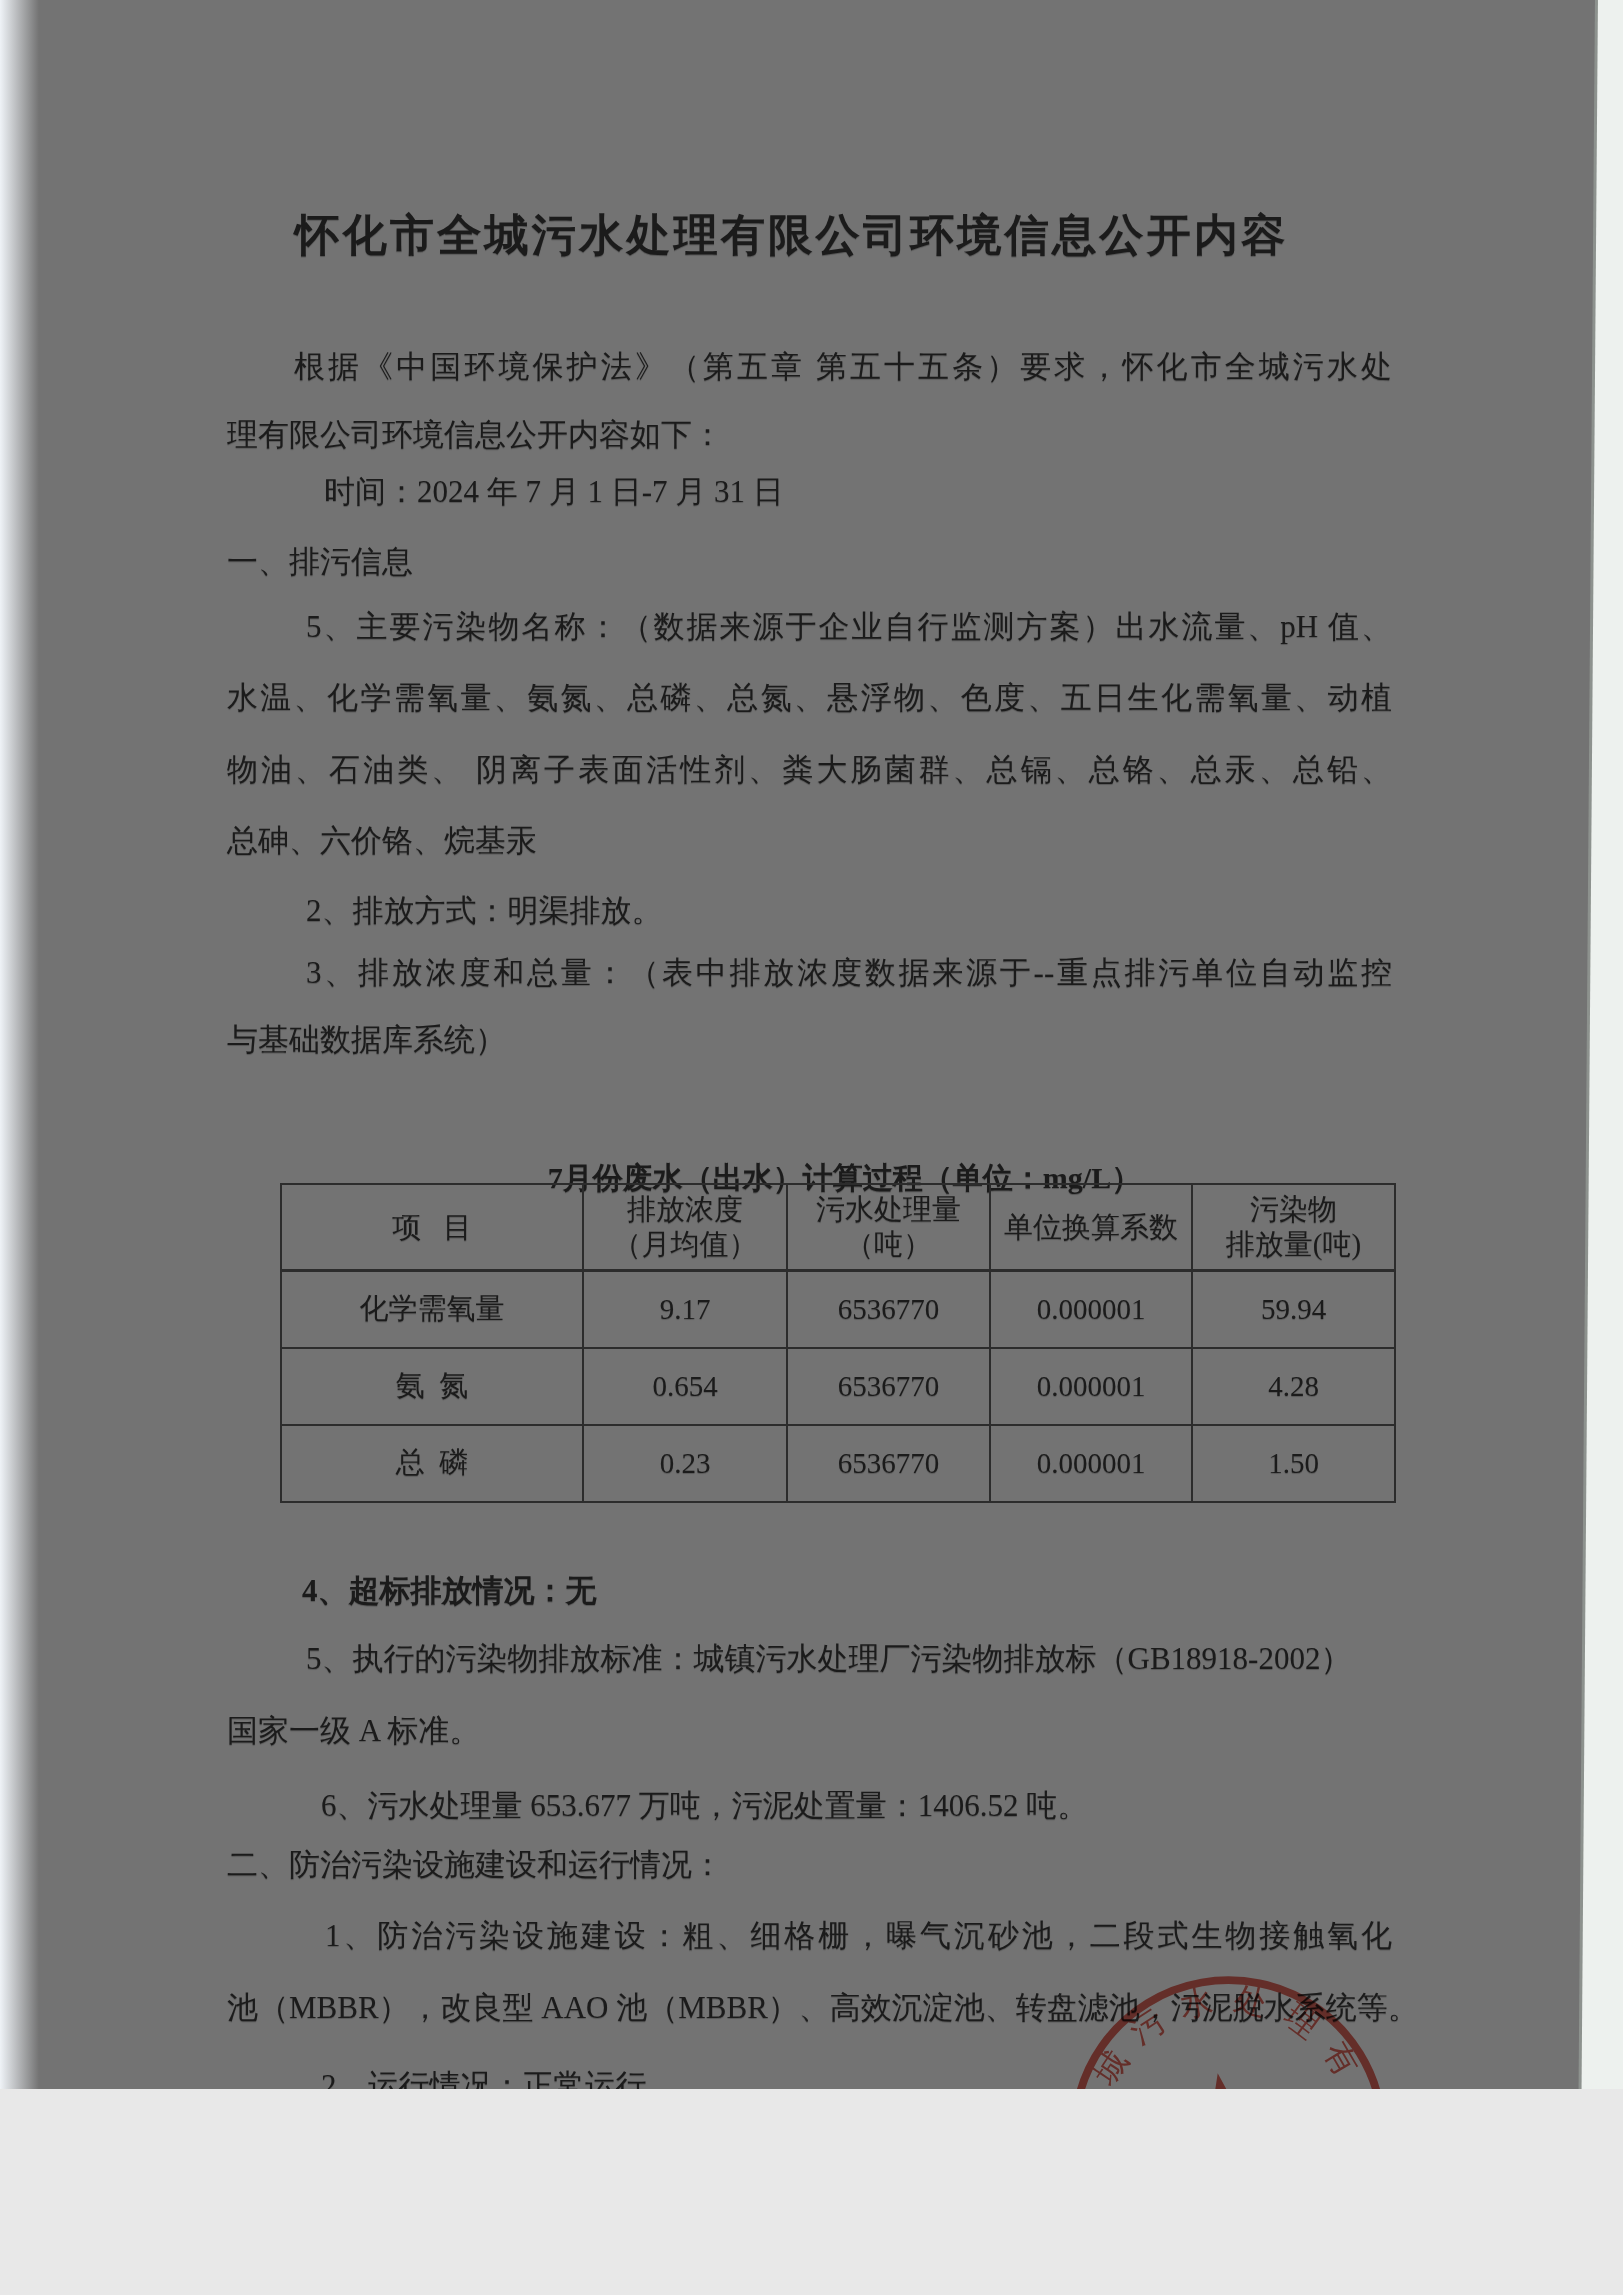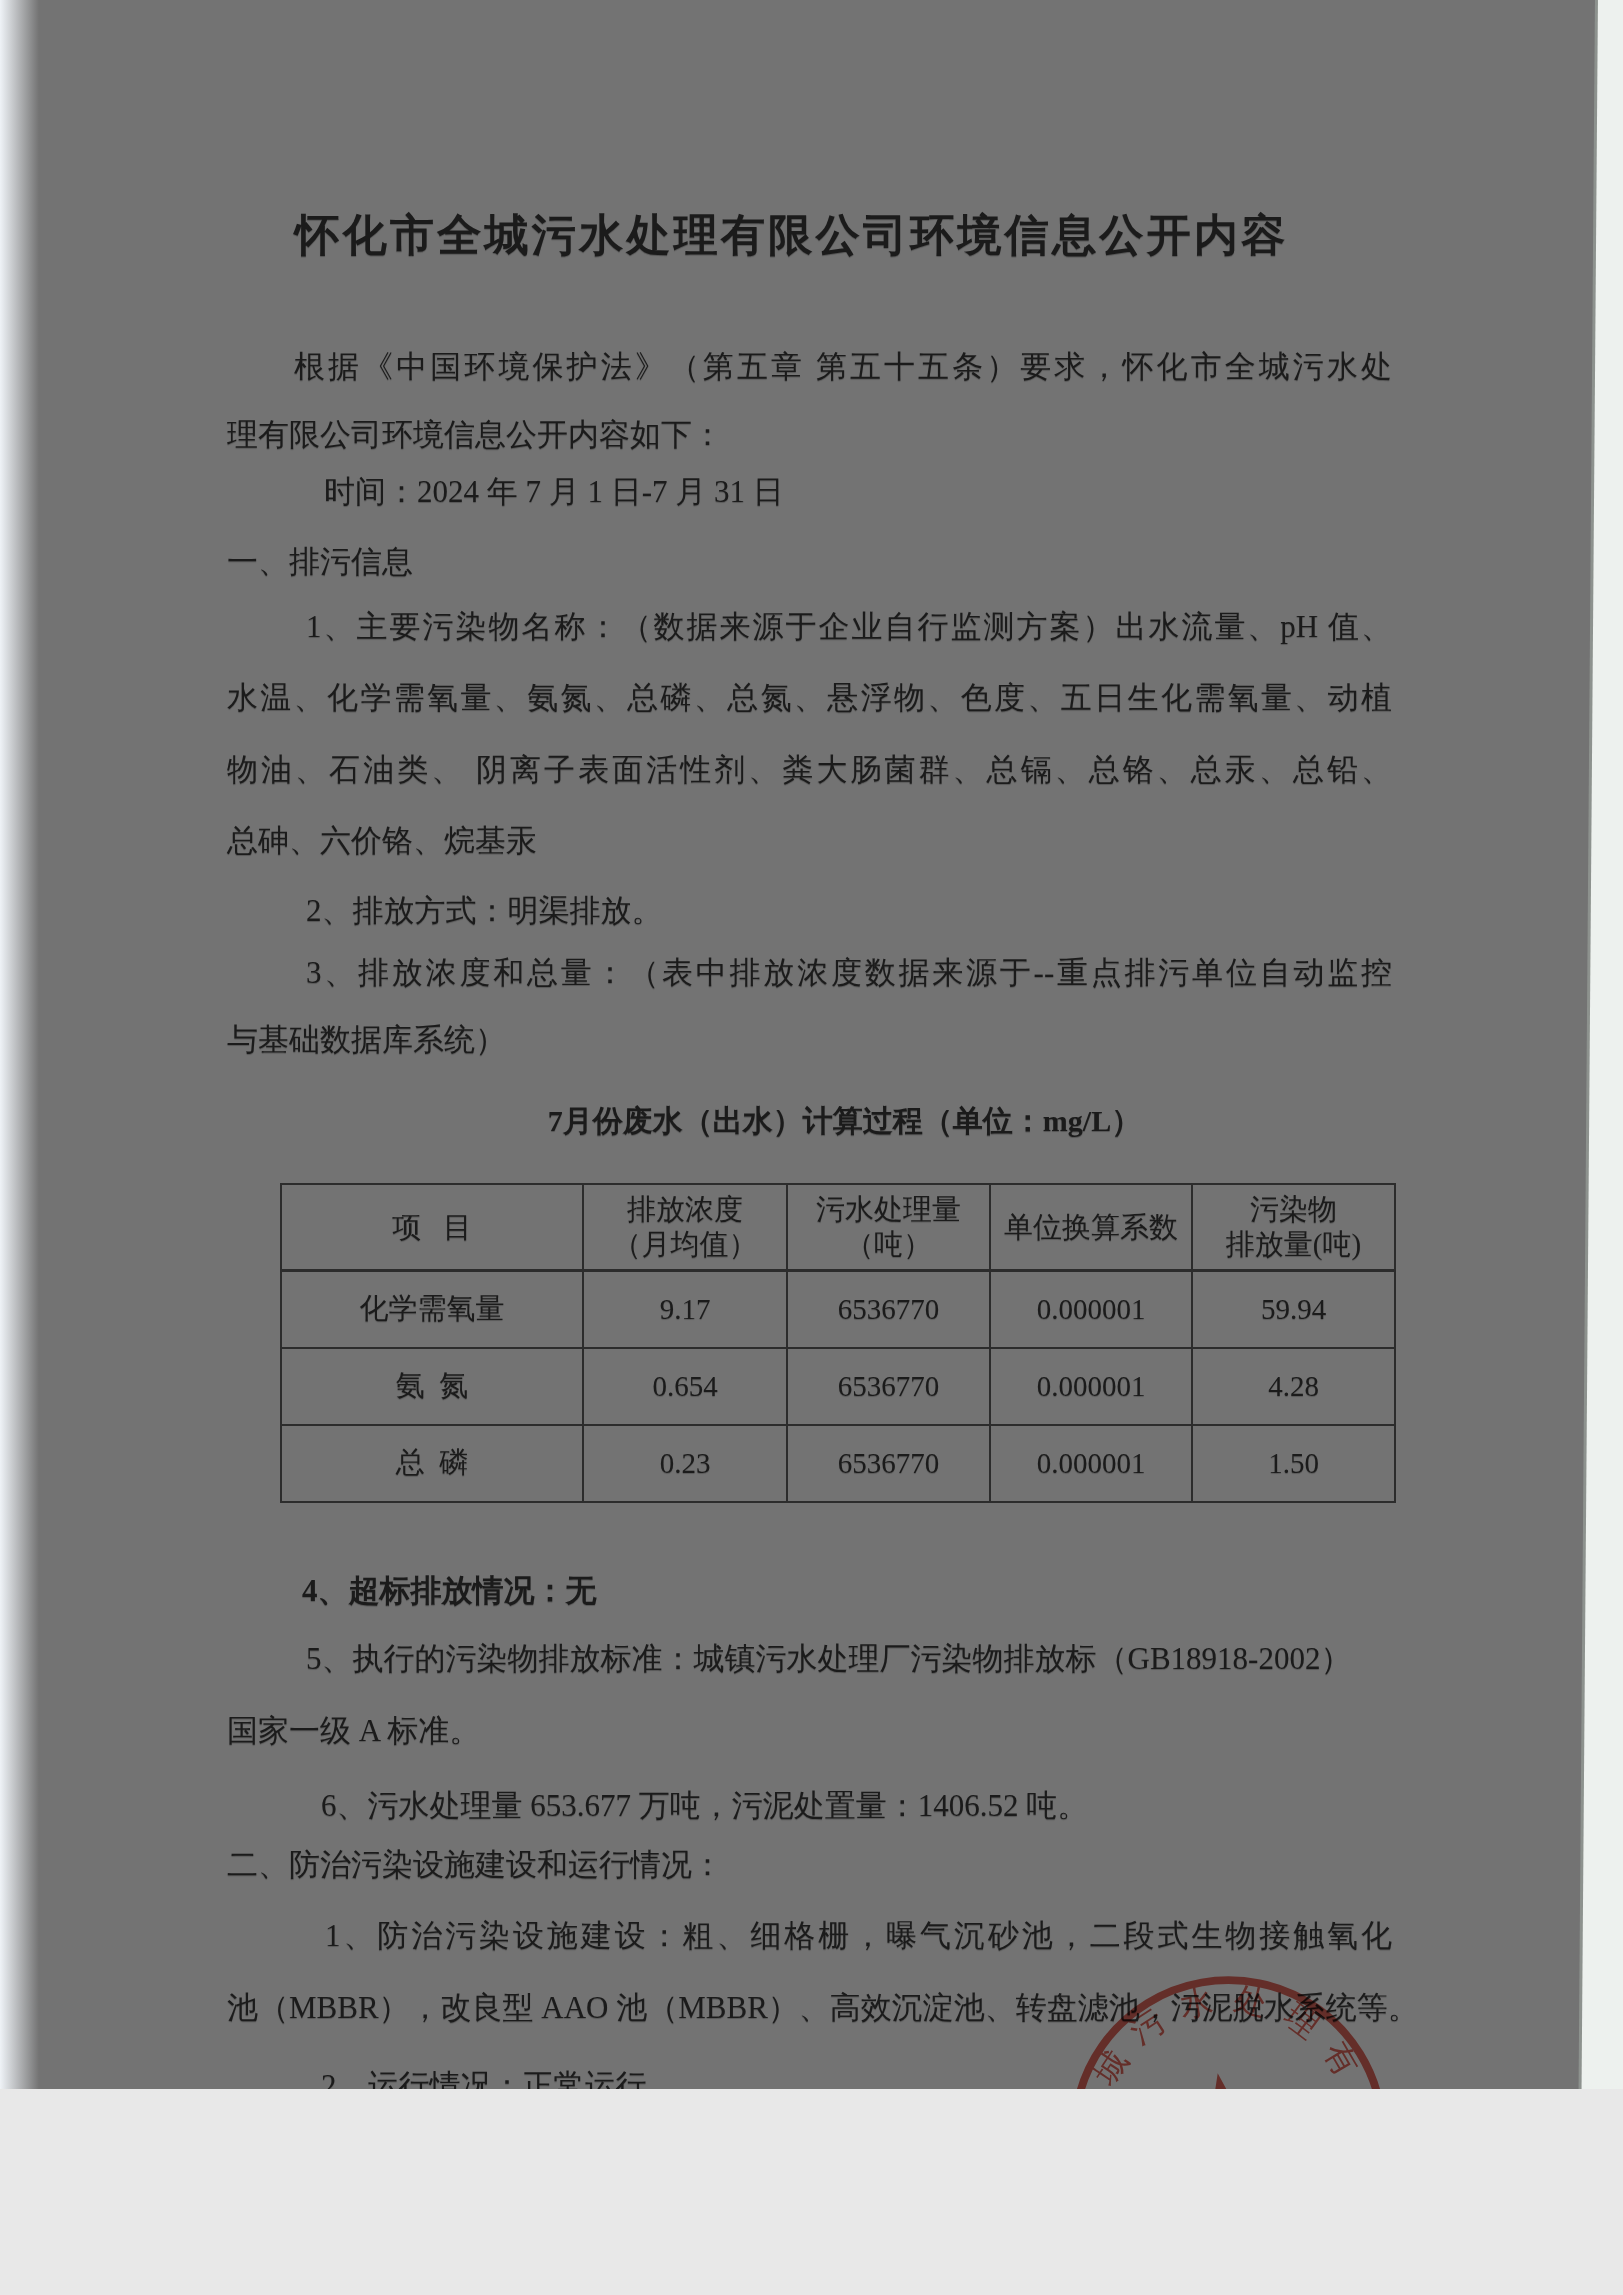--- a/index.html
+++ b/index.html
@@ -40,21 +40,21 @@
     text-align-last:justify;
     text-justify:inter-character;
   }
   .doc-title{
     position:absolute;left:216px;top:208px;width:1152px;height:55px;
     line-height:55px;font-size:44px;font-weight:700;
     text-align:center;letter-spacing:3.3px;
     text-shadow:0 0.7px 0.7px rgba(20,20,20,.3);
   }
   .tbl-title{
-    position:absolute;left:288px;top:1101px;width:1113px;height:39px;
+    position:absolute;left:288px;top:1158px;width:1113px;height:39px;
     line-height:39px;font-size:30px;font-weight:700;text-align:center;
     text-shadow:0 0.7px 0.7px rgba(20,20,20,.3);
   }
   table.data{
     position:absolute;left:280px;top:1175px;
     width:1113px;border-collapse:collapse;table-layout:fixed;margin-top:8px;
   }
   table.data th,table.data td{
     border:2px solid #2c2c2c;
     text-align:center;vertical-align:middle;
@@ -88,21 +88,21 @@
   <div class="edge-line"></div>
 
   <div class="doc-title">怀化市全城污水处理有限公司环境信息公开内容</div>
 
   <div class="ln" style="top:414px;">理有限公司环境信息公开内容如下：</div>
   <div class="ln just" style="top:346px;text-indent:67px;">根据《中国环境保护法》（第五章 第五十五条）要求，怀化市全城污水处</div>
   <div class="ln" style="top:471px;padding-left:97px;">时间：2024 年 7 月 1 日-7 月 31 日</div>
 
   <div class="ln" style="top:541px;">一、排污信息</div>
 
-  <div class="ln just" style="top:606px;text-indent:79px;">1、主要污染物名称：（数据来源于企业自行监测方案）出水流量、pH 值、</div>
+  <div class="ln just" style="top:606px;text-indent:79px;">5、主要污染物名称：（数据来源于企业自行监测方案）出水流量、pH 值、</div>
   <div class="ln just" style="top:677px;">水温、化学需氧量、氨氮、总磷、总氮、悬浮物、色度、五日生化需氧量、动植</div>
   <div class="ln just" style="top:749px;">物油、石油类、 阴离子表面活性剂、粪大肠菌群、总镉、总铬、总汞、总铅、</div>
   <div class="ln" style="top:820px;">总砷、六价铬、烷基汞</div>
 
   <div class="ln" style="top:890px;padding-left:79px;">2、排放方式：明渠排放。</div>
 
   <div class="ln just" style="top:952px;text-indent:79px;">3、排放浓度和总量：（表中排放浓度数据来源于--重点排污单位自动监控</div>
   <div class="ln" style="top:1019px;">与基础数据库系统）</div>
 
   <div class="tbl-title">7月份废水（出水）计算过程（单位：mg/L）</div>

